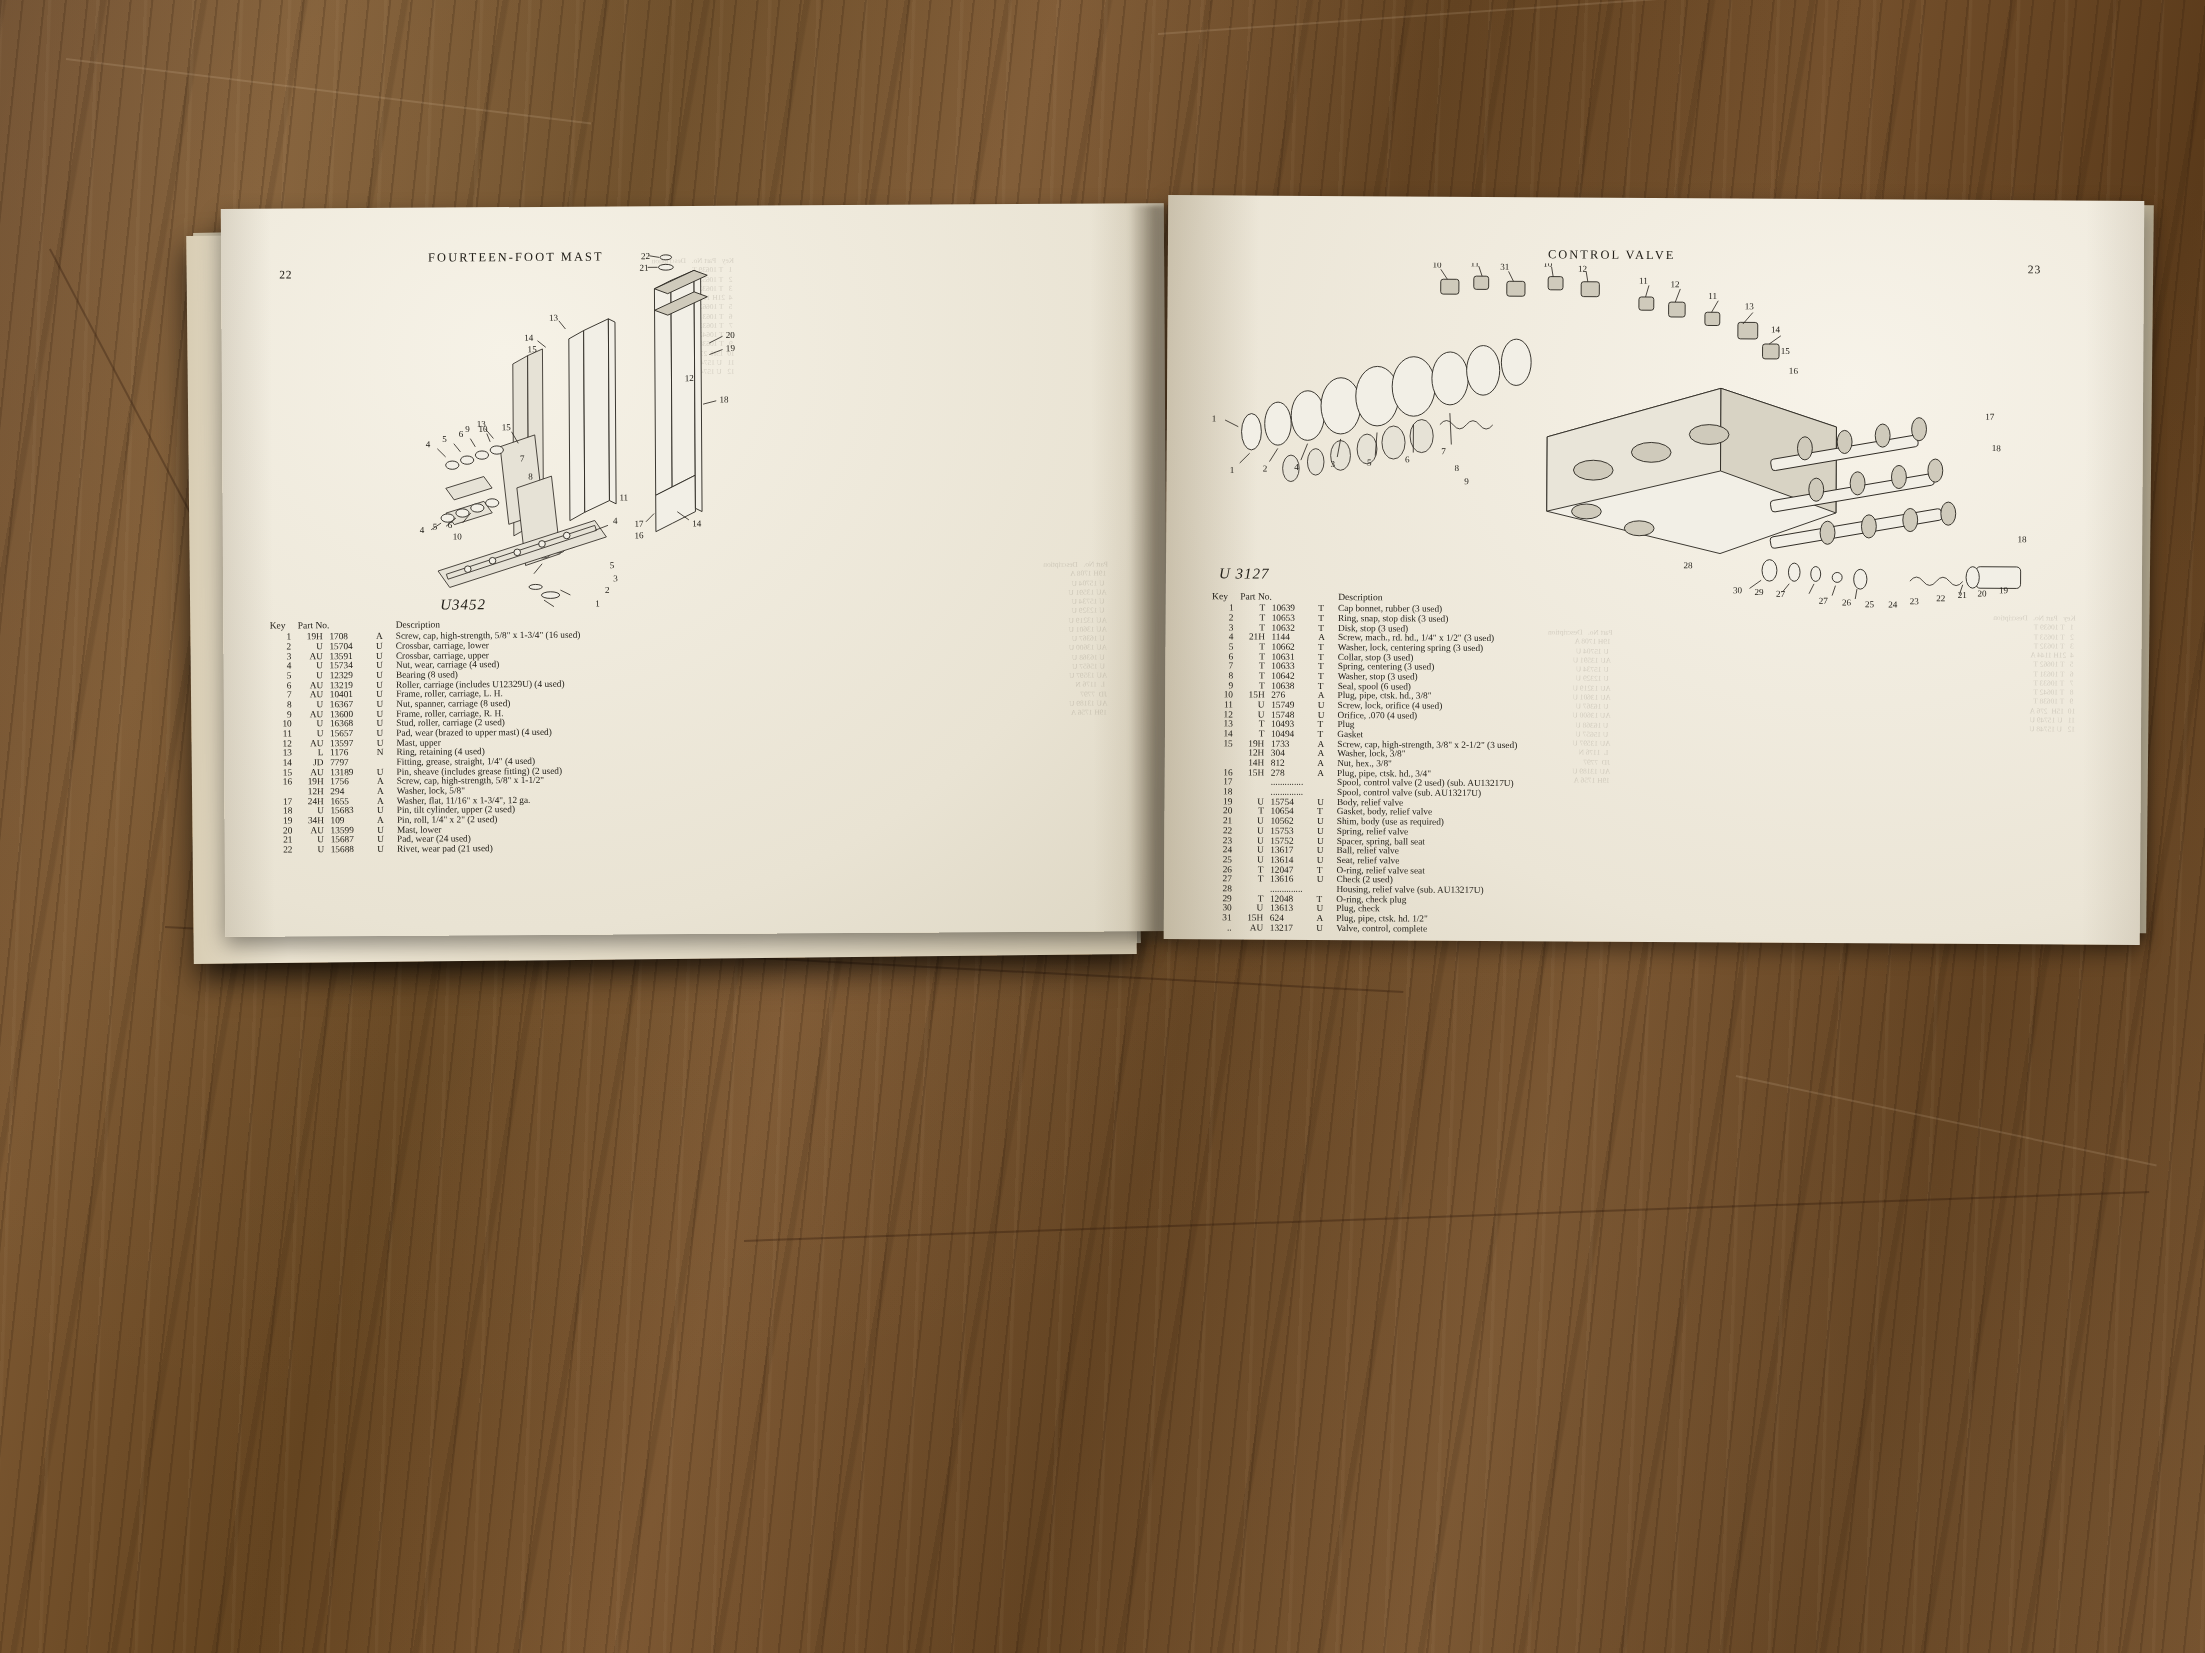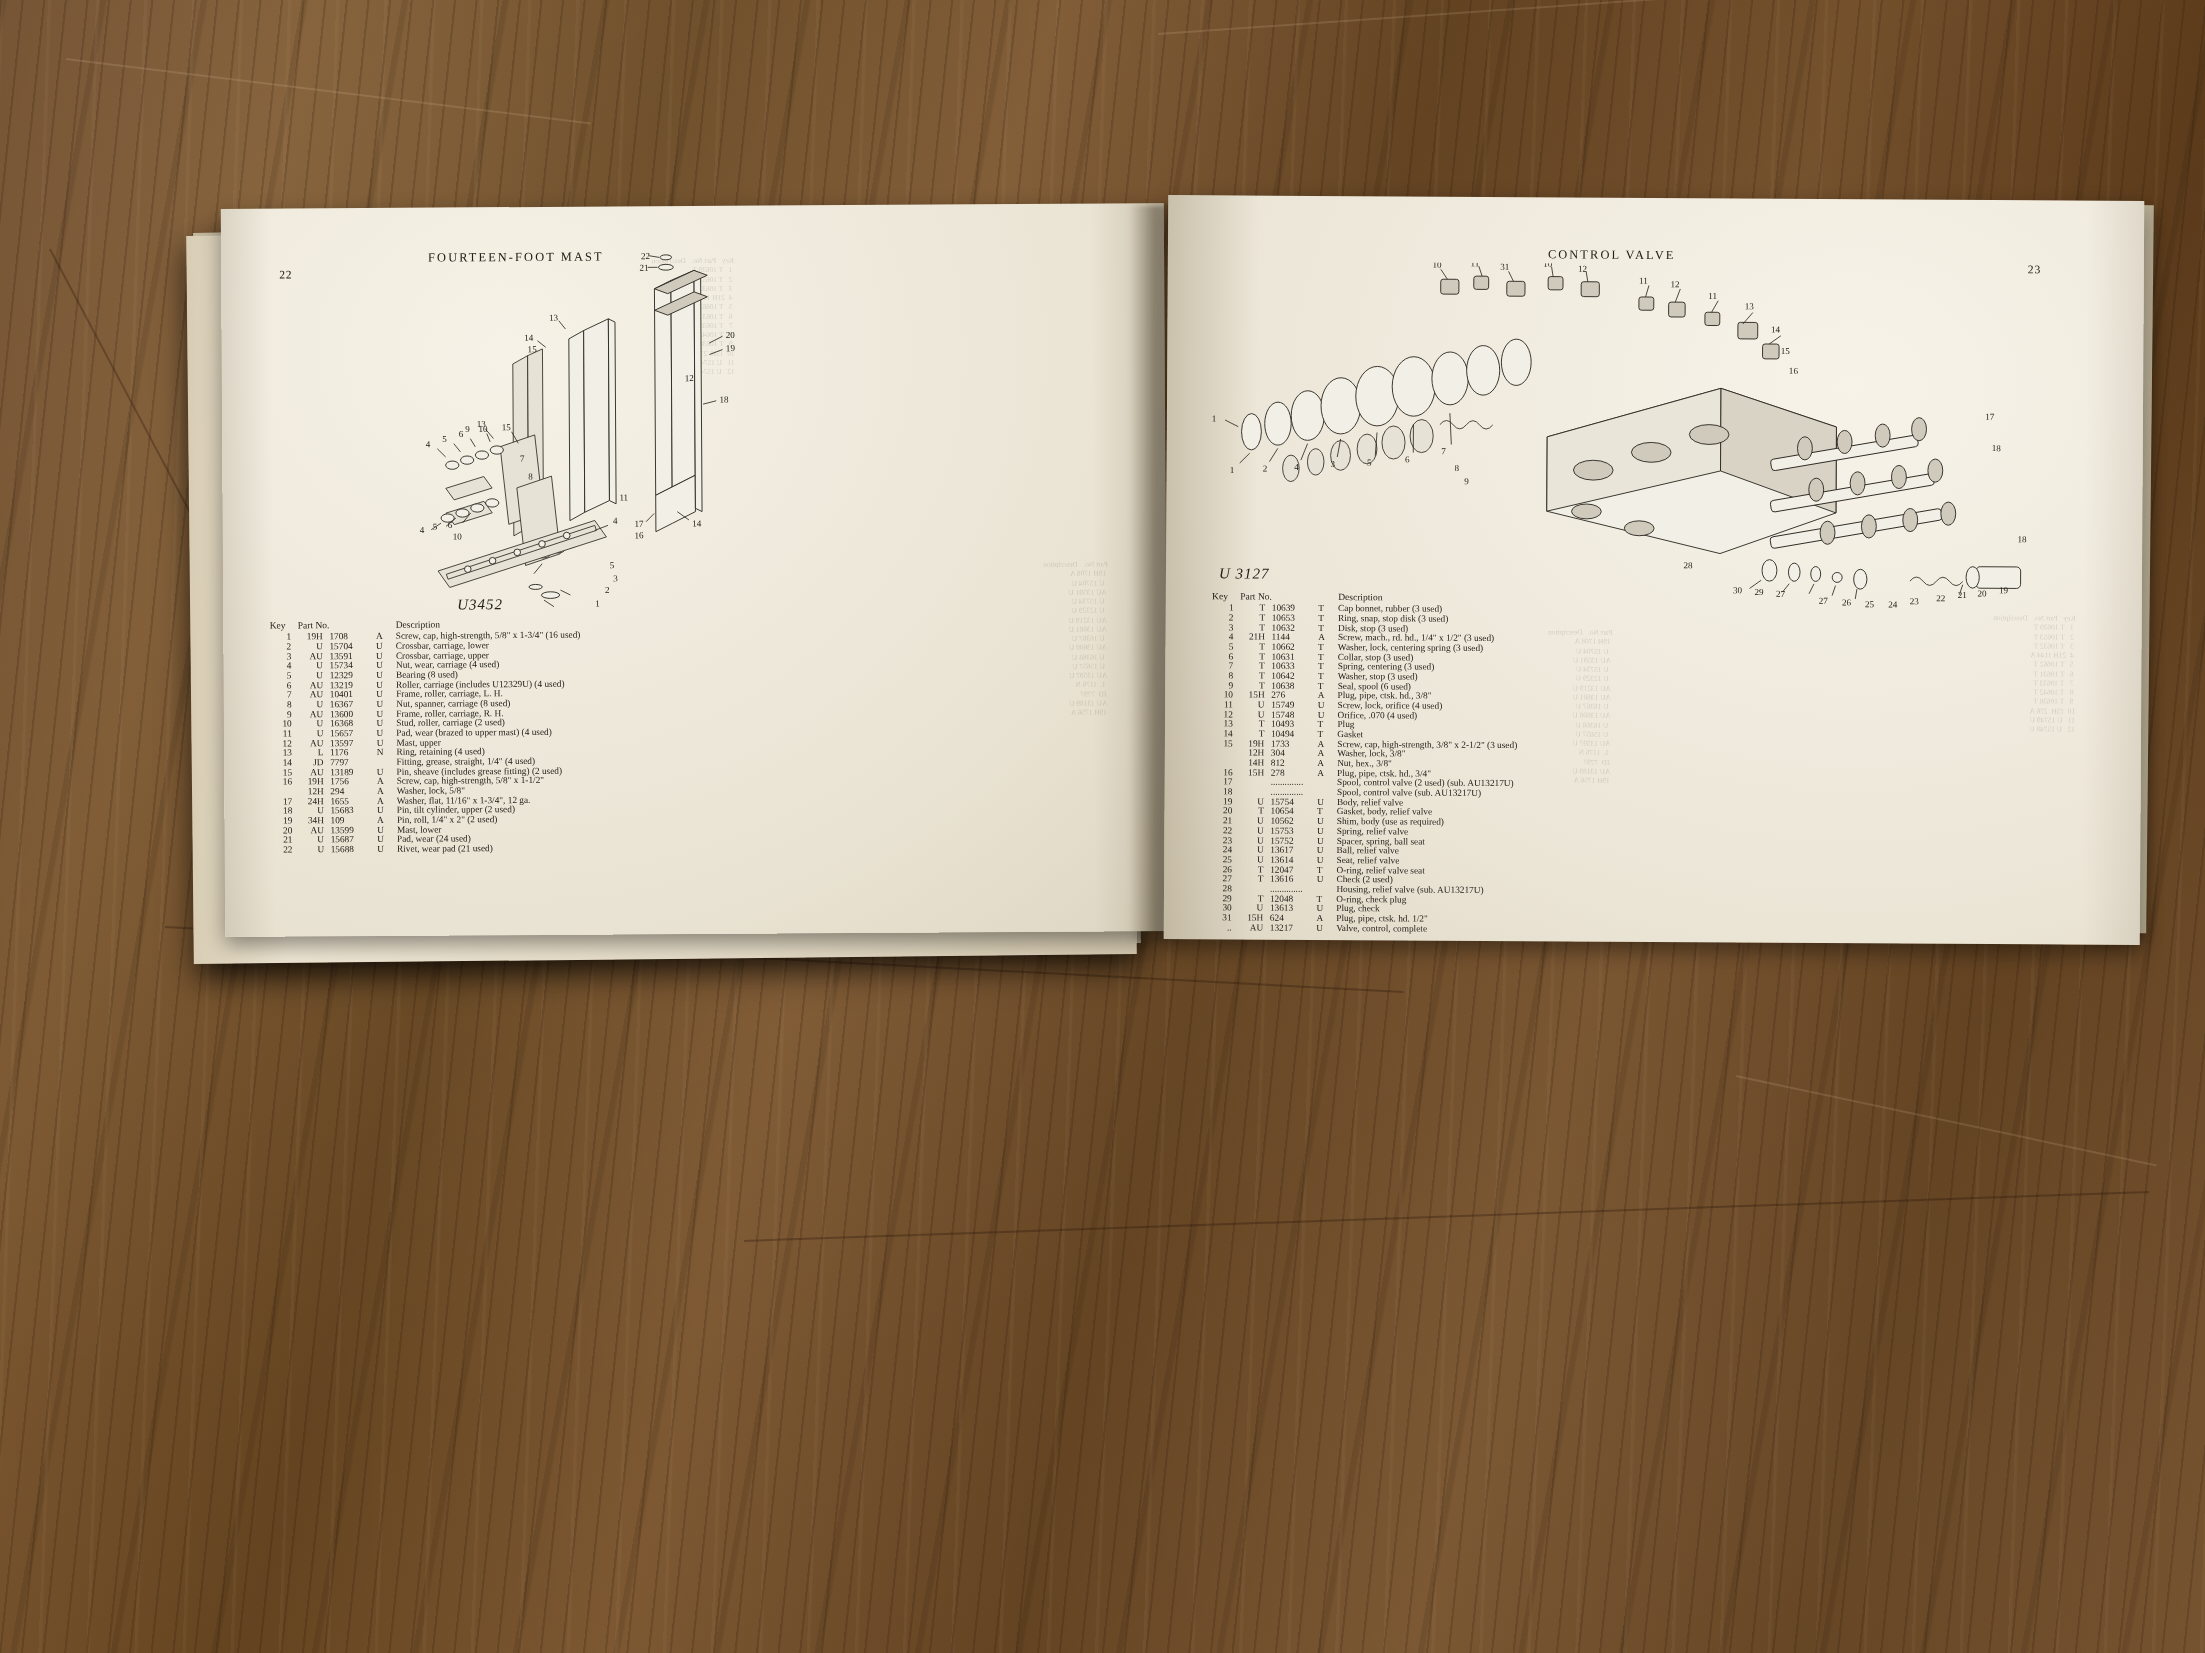--- a/index.html
+++ b/index.html
@@ -377,21 +377,21 @@
               <text x="348" y="398">5</text>
                 <text x="352" y="414">3</text>
               <text x="342" y="428">2</text>
                 <text x="330" y="444">1</text>
               <text x="360" y="316">11</text>
               <text x="440" y="172">12</text>
             </g>
           </svg>
         </div>
 
-        <div class="figcode" style="left:234px; top:389px;">U3452</div>
+        <div class="figcode" style="left:217px; top:389px;">U3452</div>
 
         <table class="parts" style="left:43px; top:413px;">
           <thead>
             <tr>
               <th class="k" colspan="1">Key</th>
               <th class="p" colspan="3">Part No.</th>
               <th class="d">Description</th>
             </tr>
           </thead>
           <tbody id="left-rows">

